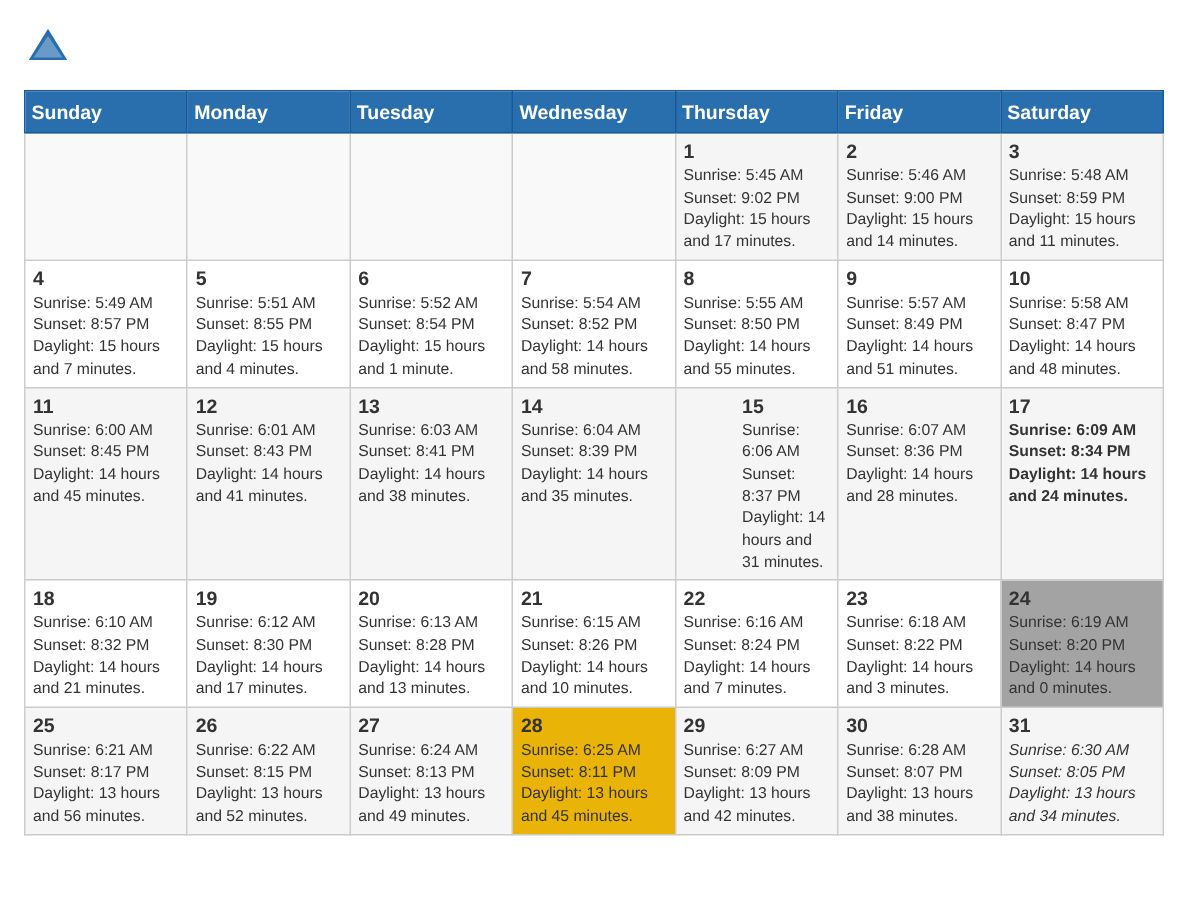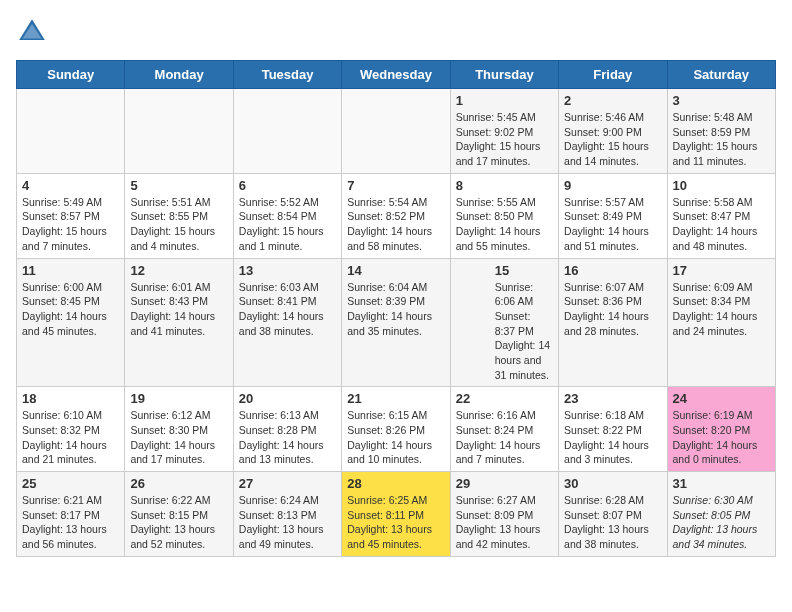--- a/index.html
+++ b/index.html
@@ -54,21 +54,21 @@
     }
     .calendar {
       width: 100%;
       border-collapse: collapse;
       font-size: 11px;
     }
     .calendar th {
       background: #2a6fad;
       color: #fff;
       padding: 6px 4px;
-      text-align: center;
+      text-align: left;
       font-size: 13px;
       font-weight: bold;
       border: 1px solid #1a5a9a;
     }
     .calendar td {
       border: 1px solid #ccc;
       vertical-align: top;
       padding: 4px 5px;
       width: 108px;
       min-height: 80px;
@@ -229,21 +229,21 @@
 Daylight: 14 hours and 31 minutes.</div>
         </td>
         <td style="background: rgb(245, 245, 245); margin-left: 16px;">
           <span class="day-num">16</span>
           <div class="day-info" style="white-space: pre-line;">Sunrise: 6:07 AM
 Sunset: 8:36 PM
 Daylight: 14 hours and 28 minutes.</div>
         </td>
         <td style="background: rgb(245, 245, 245);">
           <span class="day-num">17</span>
-          <div class="day-info" style="white-space: pre-line;">Sunrise: 6:09 AM
+          <div class="day-info" style="white-space: pre-line; font-weight: bold;">Sunrise: 6:09 AM
 Sunset: 8:34 PM
 Daylight: 14 hours and 24 minutes.</div>
         </td>
       </tr>
       <tr>
         <td style="background: rgb(255, 255, 255);">
           <span class="day-num">18</span>
           <div class="day-info" style="white-space: pre-line;">Sunrise: 6:10 AM
 Sunset: 8:32 PM
 Daylight: 14 hours and 21 minutes.</div>
@@ -271,21 +271,21 @@
           <div class="day-info" style="white-space: pre-line;">Sunrise: 6:16 AM
 Sunset: 8:24 PM
 Daylight: 14 hours and 7 minutes.</div>
         </td>
         <td style="background: rgb(255, 255, 255);">
           <span class="day-num">23</span>
           <div class="day-info" style="white-space: pre-line;">Sunrise: 6:18 AM
 Sunset: 8:22 PM
 Daylight: 14 hours and 3 minutes.</div>
         </td>
-        <td style="background: #f9a8d4;">
+        <td style="background: #a3a3a3;">
           <span class="day-num">24</span>
           <div class="day-info" style="white-space: pre-line;">Sunrise: 6:19 AM
 Sunset: 8:20 PM
 Daylight: 14 hours and 0 minutes.</div>
         </td>
       </tr>
       <tr>
         <td style="background: rgb(245, 245, 245);">
           <span class="day-num">25</span>
           <div class="day-info" style="white-space: pre-line;">Sunrise: 6:21 AM
@@ -297,21 +297,21 @@
           <div class="day-info" style="white-space: pre-line;">Sunrise: 6:22 AM
 Sunset: 8:15 PM
 Daylight: 13 hours and 52 minutes.</div>
         </td>
         <td style="background: rgb(245, 245, 245);">
           <span class="day-num">27</span>
           <div class="day-info" style="white-space: pre-line;">Sunrise: 6:24 AM
 Sunset: 8:13 PM
 Daylight: 13 hours and 49 minutes.</div>
         </td>
-        <td style="background: #fde047; margin-left: 44px;">
+        <td style="background: #eab308; margin-left: 44px;">
           <span class="day-num">28</span>
           <div class="day-info" style="white-space: pre-line;">Sunrise: 6:25 AM
 Sunset: 8:11 PM
 Daylight: 13 hours and 45 minutes.</div>
         </td>
         <td style="background: rgb(245, 245, 245);">
           <span class="day-num">29</span>
           <div class="day-info" style="white-space: pre-line;">Sunrise: 6:27 AM
 Sunset: 8:09 PM
 Daylight: 13 hours and 42 minutes.</div>

